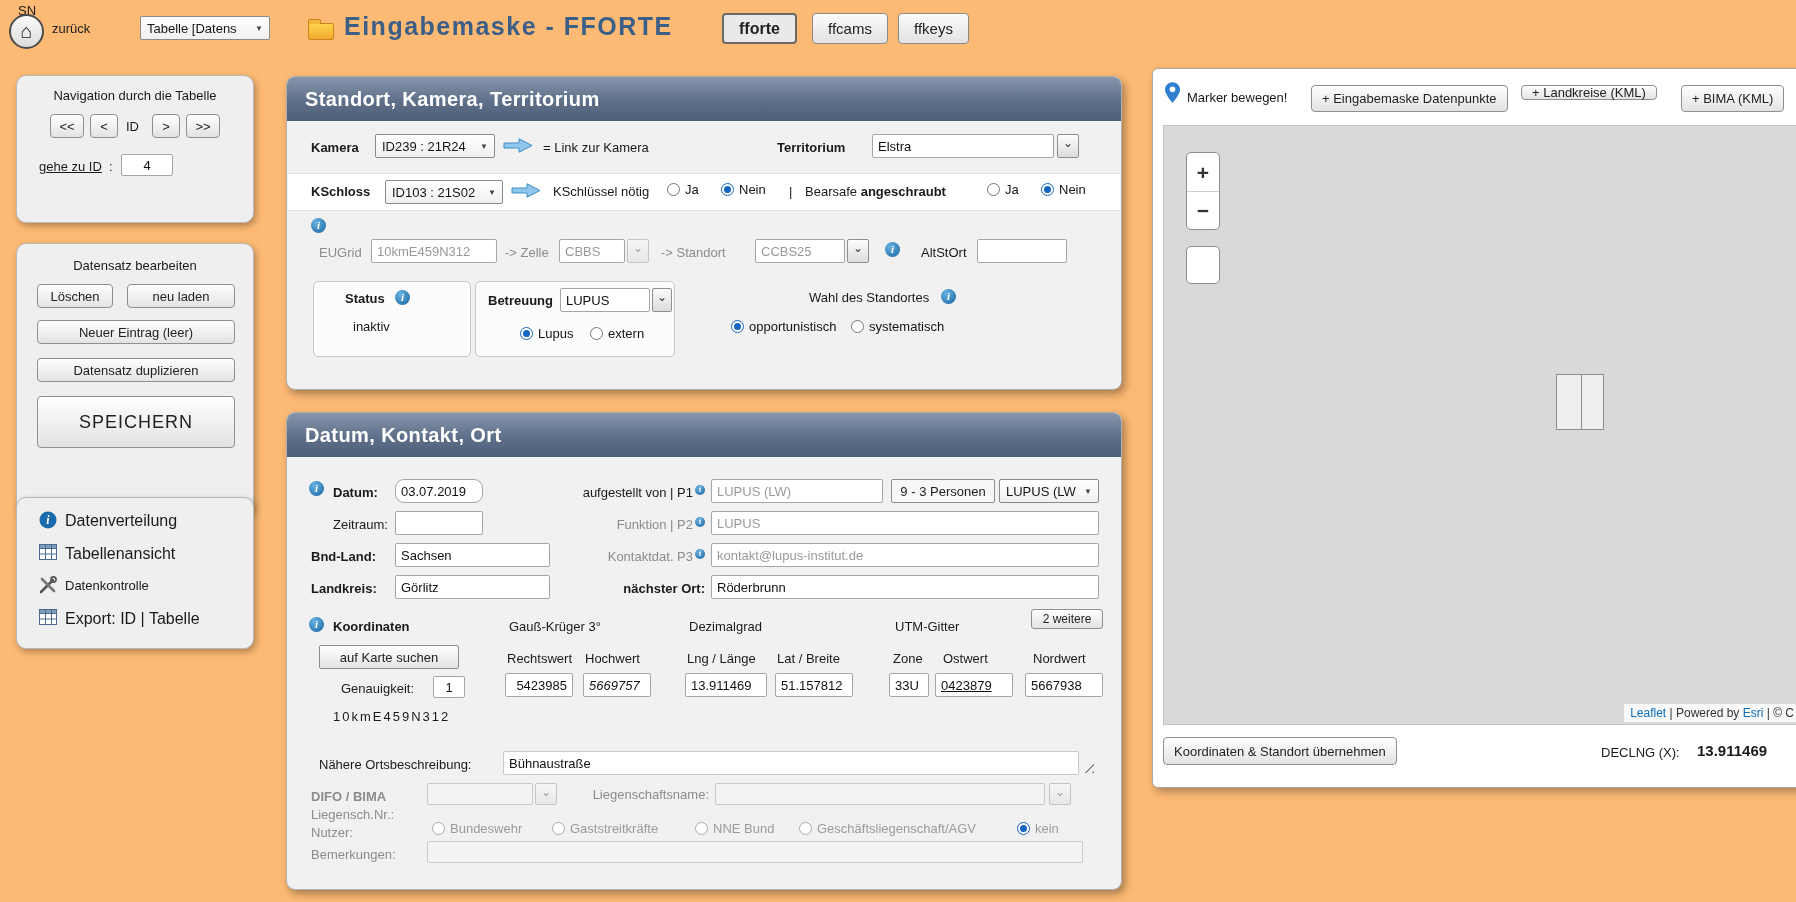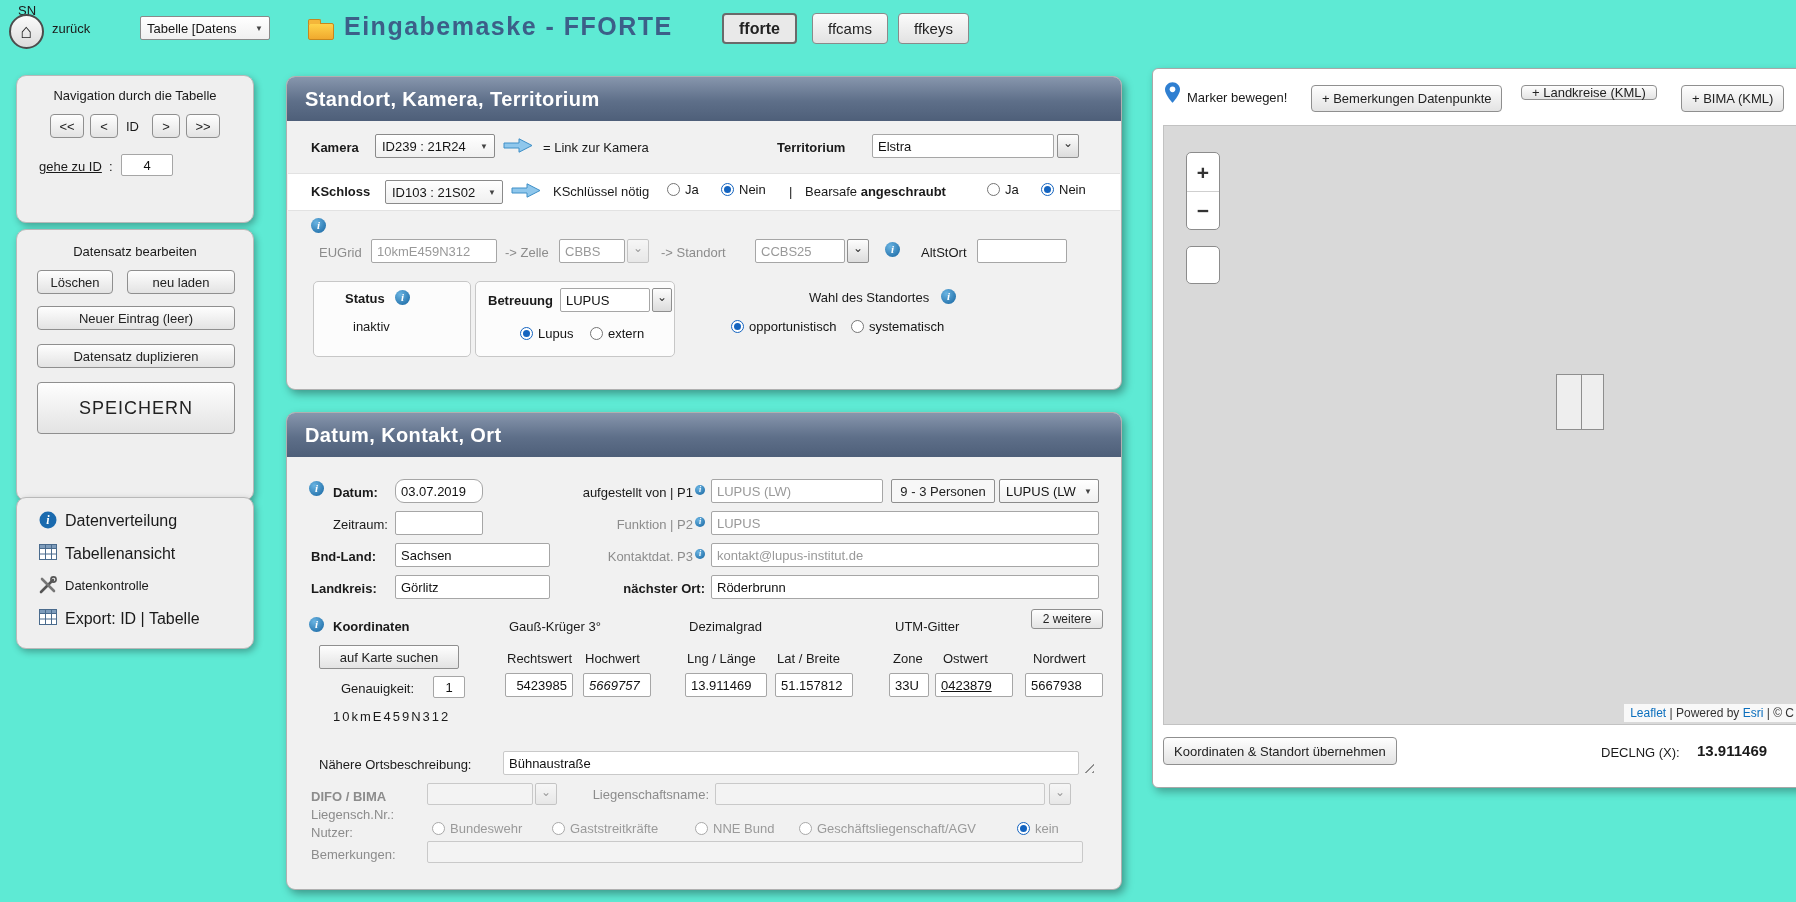--- a/index.html
+++ b/index.html
@@ -1,17 +1,17 @@
 <!DOCTYPE html>
 <html><head>
 <meta charset="utf-8">
 <style>
   *{margin:0;padding:0;box-sizing:border-box}
   body{font-family:"Liberation Sans",sans-serif;background:#fff;color:#141414}
-  .screen{position:relative;width:1796px;height:902px;overflow:hidden;background:#5eead4}
+  .screen{position:relative;width:1796px;height:902px;overflow:hidden;background:#fdba74}
 
   .lbl{position:absolute;font-size:13px;color:#1a1a1a;white-space:nowrap}
   .b{font-weight:bold}
   .g{color:#8c8c8c}
   .ra{text-align:right}
   .ctr{text-align:center}
 
   input.txt{position:absolute;height:24px;border:1px solid #a6a6a6;background:#fff;
     font:13px "Liberation Sans",sans-serif;padding:0 5px;color:#111;border-radius:2px}
   input.txt.g{color:#999}
@@ -124,21 +124,21 @@
     <button class="btn" style="left:33px;top:38px;width:34px;padding:0">&lt;&lt;</button>
     <button class="btn" style="left:73px;top:38px;width:28px;padding:0">&lt;</button>
     <span class="lbl" style="left:109px;top:43px">ID</span>
     <button class="btn" style="left:135px;top:38px;width:28px;padding:0">&gt;</button>
     <button class="btn" style="left:169px;top:38px;width:34px;padding:0">&gt;&gt;</button>
     <span class="lbl underline" style="left:22px;top:83px">gehe zu ID</span>
     <span class="lbl" style="left:92px;top:83px">:</span>
     <input class="txt ctr" style="left: 104px; top: 78px; width: 52px; height: 22px;" value="4">
   </div>
 
-  <div class="sbox" style="top:229px;height:272px">
+  <div class="sbox" style="top:243px;height:272px">
     <span class="lbl ctr" style="left:0;top:14px;width:236px">Datensatz bearbeiten</span>
     <button class="btn" style="left:20px;top:40px;width:76px">Löschen</button>
     <button class="btn" style="left:110px;top:40px;width:108px">neu laden</button>
     <button class="btn" style="left:20px;top:76px;width:198px">Neuer Eintrag (leer)</button>
     <button class="btn" style="left:20px;top:114px;width:198px">Datensatz duplizieren</button>
     <button class="btn" style="left:20px;top:152px;width:198px;height:52px;font-size:18px;letter-spacing:1px">SPEICHERN</button>
   </div>
 
   <div class="sbox" style="top:497px;height:152px">
     <div style="position:absolute;left:22px;top:13px">
@@ -372,21 +372,21 @@
   </section>
 
   <section class="map-panel">
     <div style="position:absolute;left:12px;top:13px">
       <svg width="15" height="21" viewBox="0 0 16 22">
           <path d="M8 0C3.6 0 0 3.5 0 7.8 0 13.6 8 22 8 22s8-8.4 8-14.2C16 3.5 12.4 0 8 0z" fill="#2f7fd1"></path>
           <circle cx="8" cy="7.6" r="3" fill="#fff"></circle>
         </svg>
     </div>
     <span class="lbl" style="left:34px;top:21px">Marker bewegen!</span>
-    <button class="btn" style="left:158px;top:16px;height:27px">+ Bemerkungen Datenpunkte</button>
+    <button class="btn" style="left:158px;top:16px;height:27px">+ Eingabemaske Datenpunkte</button>
     <button class="btn" style="left:368px;top:16px;height:15px">+ Landkreise (KML)</button>
     <button class="btn" style="left:528px;top:16px;height:27px">+ BIMA (KML)</button>
 
     <div class="map-area">
       <div class="zoombox">
         <div class="zoombtn">+</div>
         <div class="zoombtn">−</div>
       </div>
       <div class="layerbox"></div>
 

